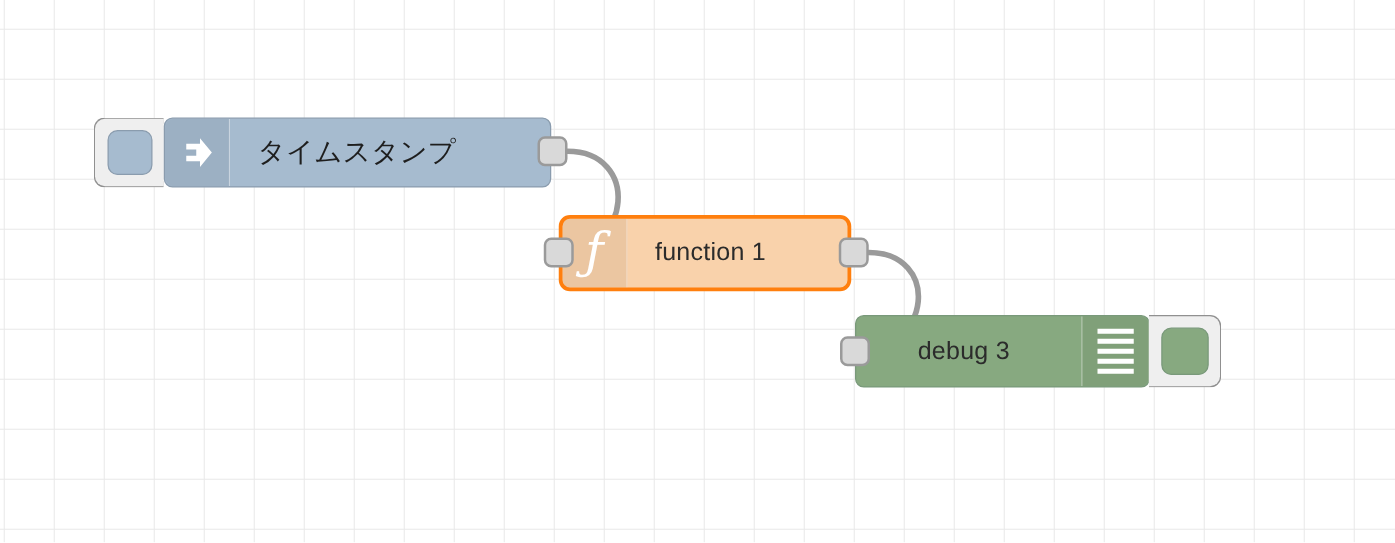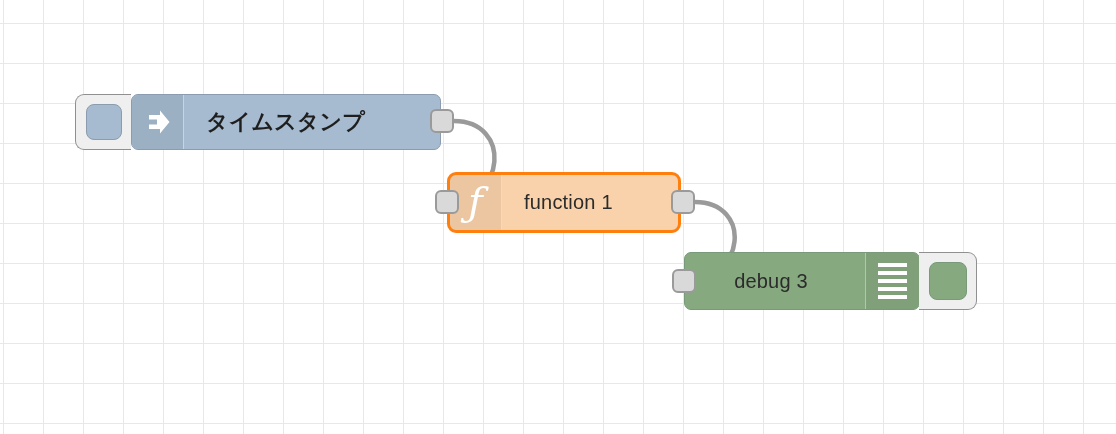--- a/index.html
+++ b/index.html
@@ -76,21 +76,20 @@
     background: rgba(0,0,0,0.055);
     border-right: 1px solid rgba(255,255,255,0.45);
     border-top-left-radius: 6px;
     border-bottom-left-radius: 6px;
   }
   #node-inject .node-label {
     font-style: normal;
     font-size: 22px;
     color: #1e1e1e;
     padding-left: 22px;
-    font-weight: bold;
   }
   #inject-button {
     position: absolute;
     left: 75px;
     top: 94px;
     width: 56px;
     height: 56px;
     box-sizing: border-box;
     background: #efefef;
     border: 1.5px solid #909090;

